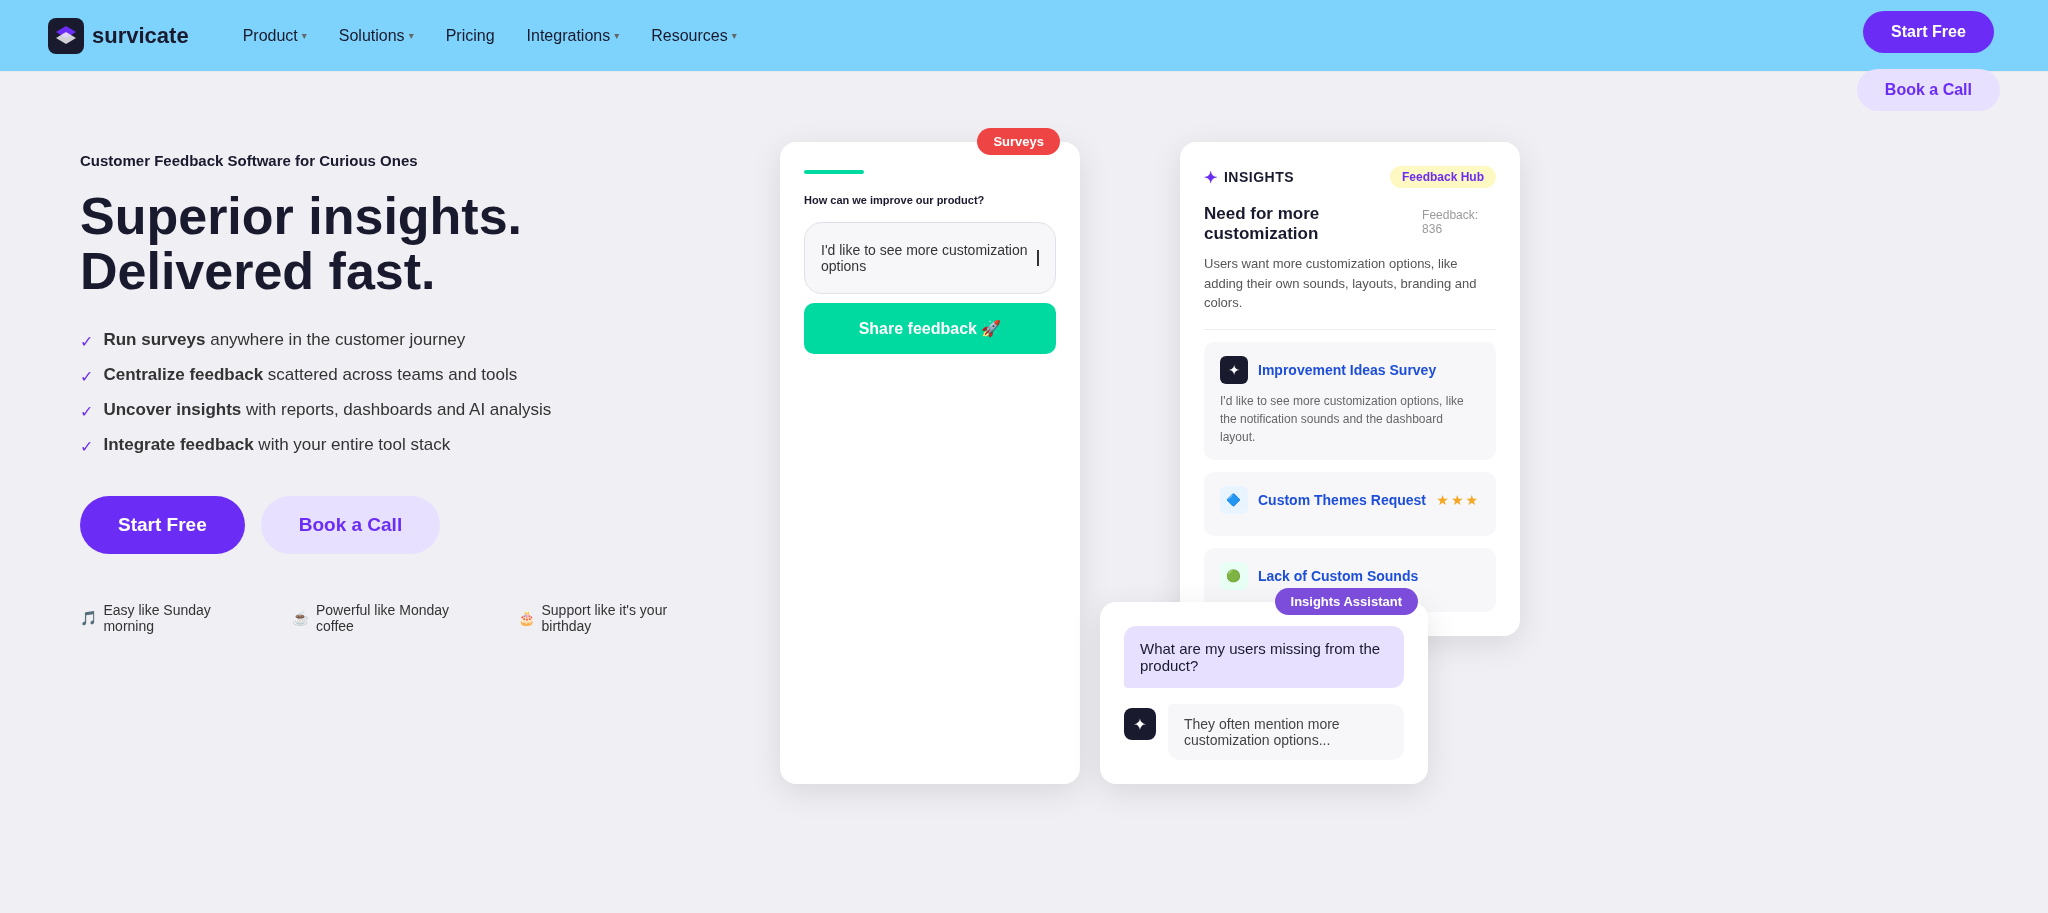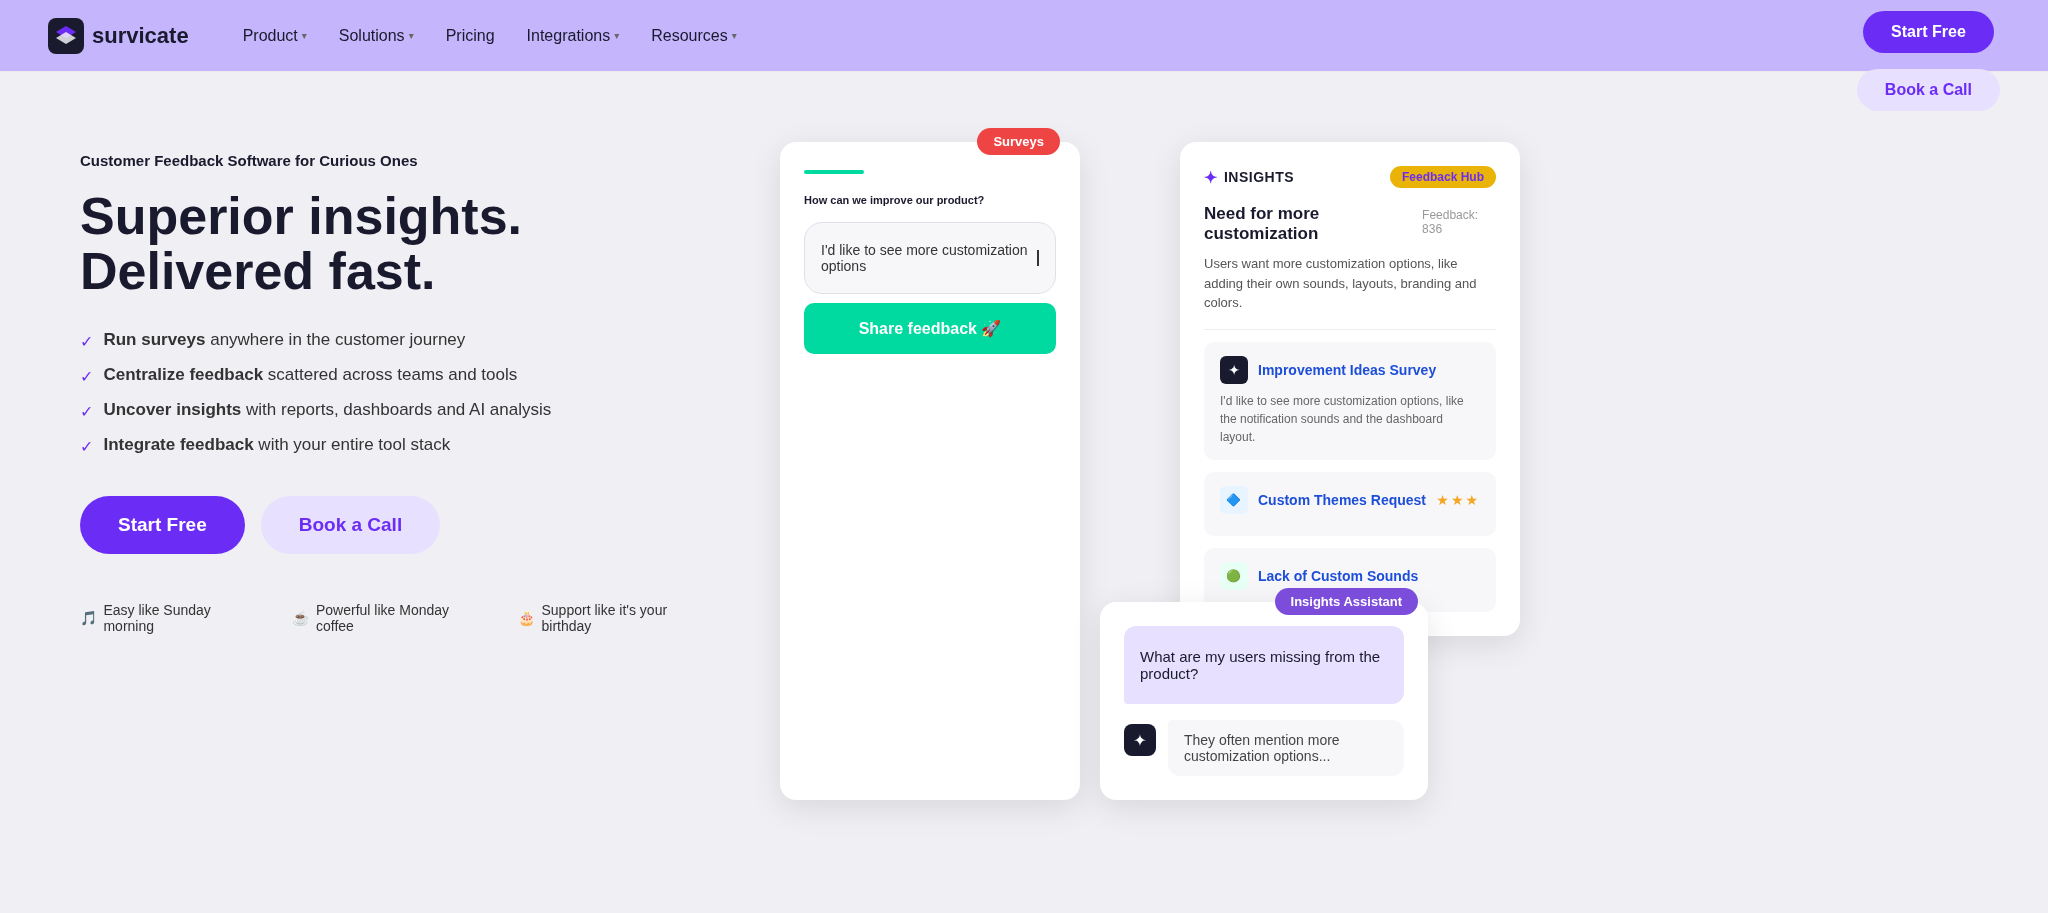--- a/index.html
+++ b/index.html
@@ -5,21 +5,21 @@
     * { margin: 0; padding: 0; box-sizing: border-box; }
     body {
       font-family: -apple-system, BlinkMacSystemFont, 'Segoe UI', sans-serif;
       background: #f0eff4;
       min-height: 913px;
       overflow-x: hidden;
     }
 
     
     nav {
-      background: #c4b5fd;
+      background: #7dd3fc;
       display: flex;
       align-items: center;
       padding: 0 48px;
       height: 72px;
       gap: 0;
       border-bottom: 1px solid #e8e8ee;
     }
     .nav-logo {
       display: flex;
       align-items: center;
@@ -270,21 +270,21 @@
       background: #7c4ddb;
       color: #fff;
       font-size: 13px;
       font-weight: 600;
       padding: 6px 16px;
       border-radius: 20px;
     }
     .assistant-question {
       background: #e8e0ff;
       border-radius: 12px 12px 12px 4px;
-      padding: 22px 16px;
+      padding: 14px 16px;
       font-size: 15px;
       font-weight: 500;
       color: #1a1a2e;
       margin-bottom: 16px;
     }
     .assistant-answer-row {
       display: flex;
       align-items: flex-start;
       gap: 12px;
     }
@@ -331,21 +331,21 @@
       display: flex;
       align-items: center;
       gap: 6px;
       font-size: 14px;
       font-weight: 700;
       color: #1a1a2e;
       text-transform: uppercase;
       letter-spacing: 0.5px;
     }
     .insights-badge {
-      background: #eab308;
+      background: #fef9c3;
       color: #6b2df5;
       font-size: 12px;
       font-weight: 600;
       padding: 4px 12px;
       border-radius: 20px;
     }
     .insight-main-title {
       font-size: 17px;
       font-weight: 700;
       color: #1a1a2e;

